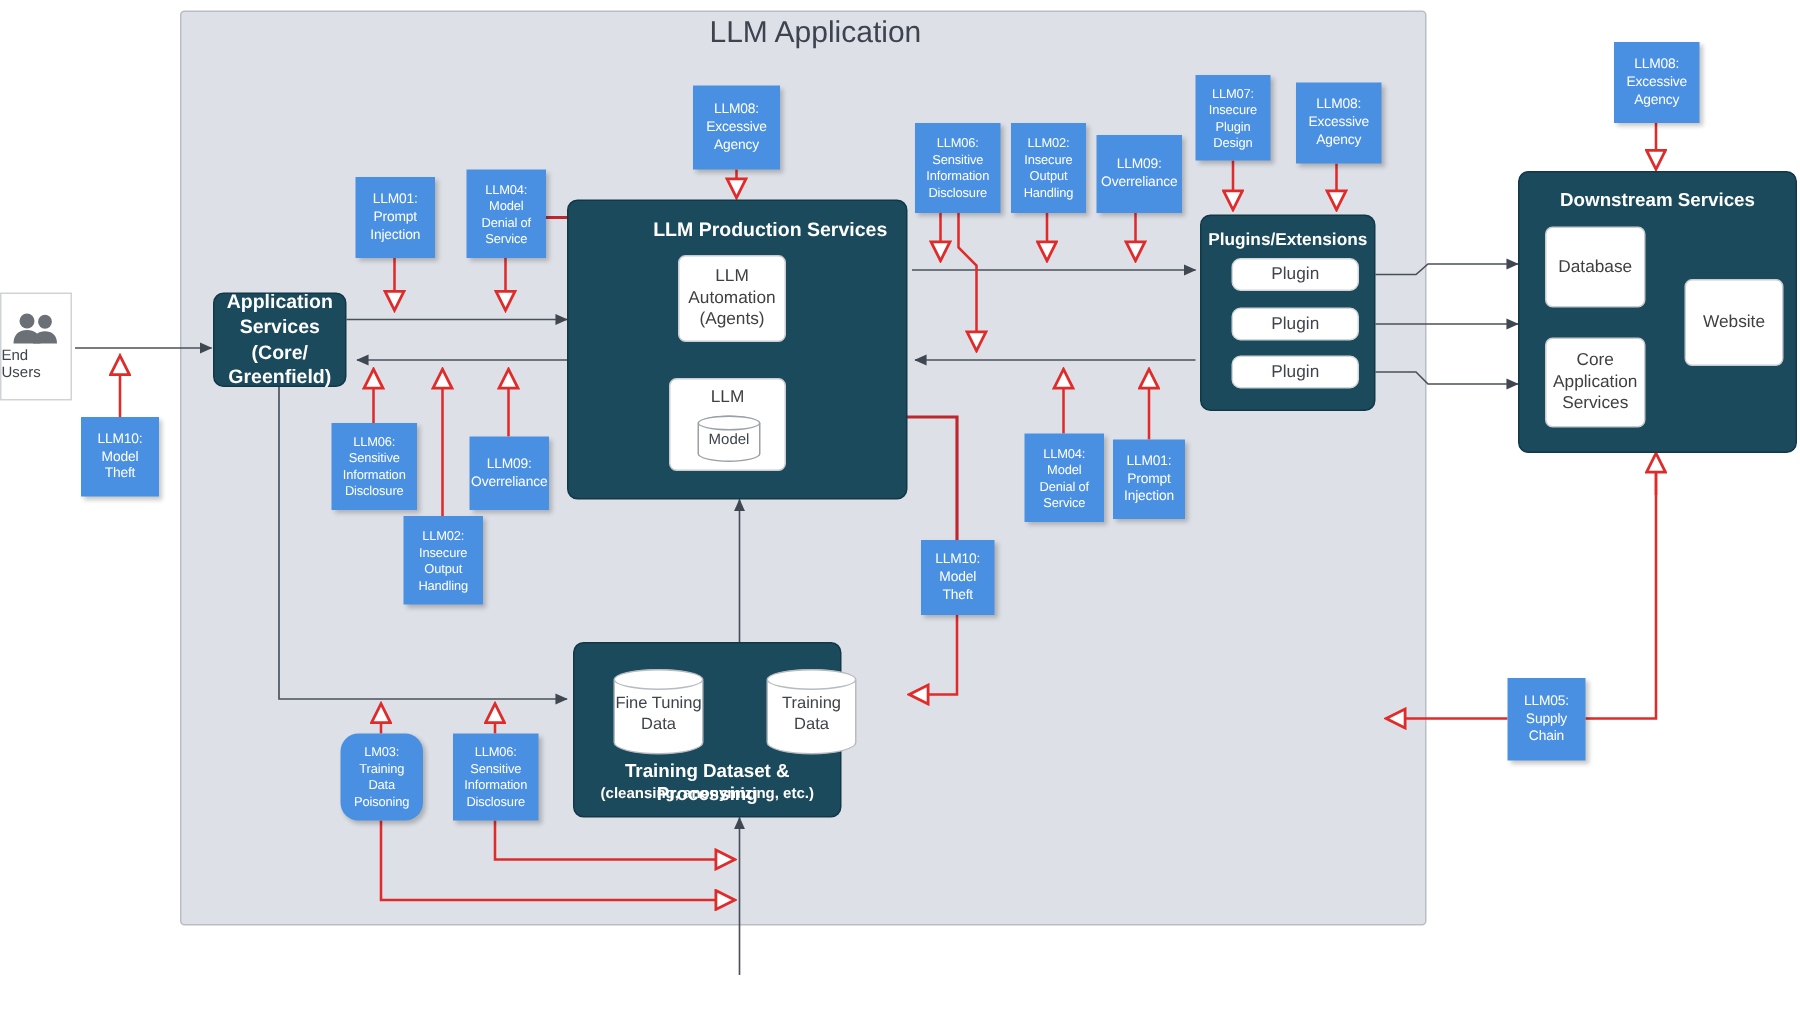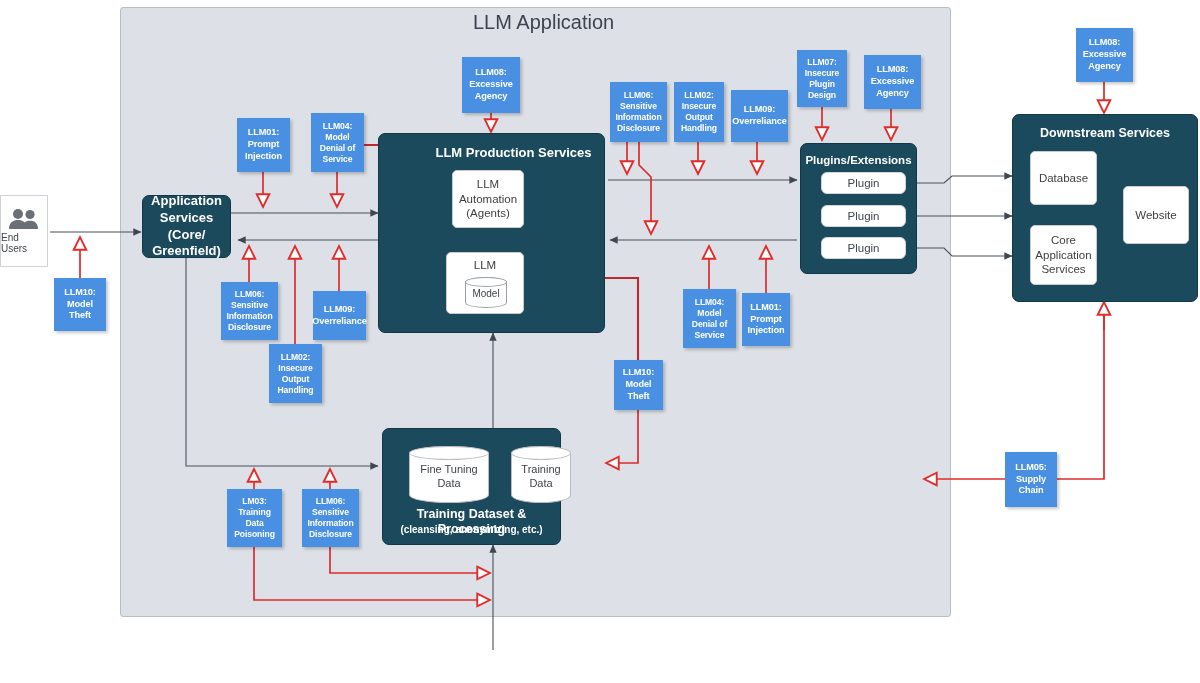--- a/index.html
+++ b/index.html
@@ -82,21 +82,21 @@
     color:#40464d;
     font-size:11.5px;
     display:flex;align-items:center;justify-content:center;
   }
 
   
   .risk{
     position:absolute;
     background:#4a90e2;
     color:#ffffff;
-    font-weight:bold;
+    font-weight:normal;
     font-size:9.2px;
     line-height:1.28;
     text-align:center;
     display:flex;
     align-items:center;
     justify-content:center;
     padding:1px 0;
     box-shadow:2px 2px 3px rgba(0,0,0,0.22);
     letter-spacing:-0.1px;
   }
@@ -346,21 +346,21 @@
     </span>
   </div>
   <div class="white-node" style="left:1123px; top:186px; width:66px; height:58px;">
     <span>Website</span>
   </div>
 
   <div class="teal" style="left:382px; top:428px; width:179px; height:117px;">
     <div class="teal-title" style="top:78px; font-size:12.5px;">Training Dataset &amp; Processing</div>
     <div class="teal-sub" style="top:95px;">(cleansing, anonymizing, etc.)</div>
   </div>
-  <div class="cyl" style="left:409px; top:446px; width:80px; height:57px;">
+  <div class="cyl" style="left:409px; top:446px; width:60px; height:57px;">
     <div class="top"></div>
     <div class="txt">
       <span>Fine Tuning</span><br>
       <span>Data</span>
     </div>
   </div>
   <div class="cyl" style="left:511px; top:446px; width:60px; height:57px;">
     <div class="top"></div>
     <div class="txt">
       <span>Training</span><br>
@@ -411,21 +411,21 @@
       </div>
       <div class="risk small" style="left: 683px; top: 289px; width: 53px; height: 59px; background: rgb(74, 144, 226);">
         <span>LLM04:<br>Model<br>Denial of<br>Service</span>
       </div>
       <div class="risk" style="left: 742px; top: 293px; width: 48px; height: 53px; background: rgb(74, 144, 226);">
         <span>LLM01:<br>Prompt<br>Injection</span>
       </div>
       <div class="risk" style="left: 614px; top: 360px; width: 49px; height: 50px; background: rgb(74, 144, 226);">
         <span>LLM10:<br>Model<br>Theft</span>
       </div>
-      <div class="risk small" style="left: 227px; top: 489px; width: 55px; height: 58px; background: rgb(74, 144, 226);">
+      <div class="risk small" style="left: 227px; top: 489px; width: 55px; height: 58px; background: rgb(74, 144, 226); border-radius: 12px;">
         <span>LM03:<br>Training<br>Data<br>Poisoning</span>
       </div>
       <div class="risk small" style="left: 302px; top: 489px; width: 57px; height: 58px; background: rgb(74, 144, 226);">
         <span>LLM06:<br>Sensitive<br>Information<br>Disclosure</span>
       </div>
       <div class="risk" style="left: 1005px; top: 452px; width: 52px; height: 55px; background: rgb(74, 144, 226);">
         <span>LLM05:<br>Supply<br>Chain</span>
       </div>
     </div>
 

